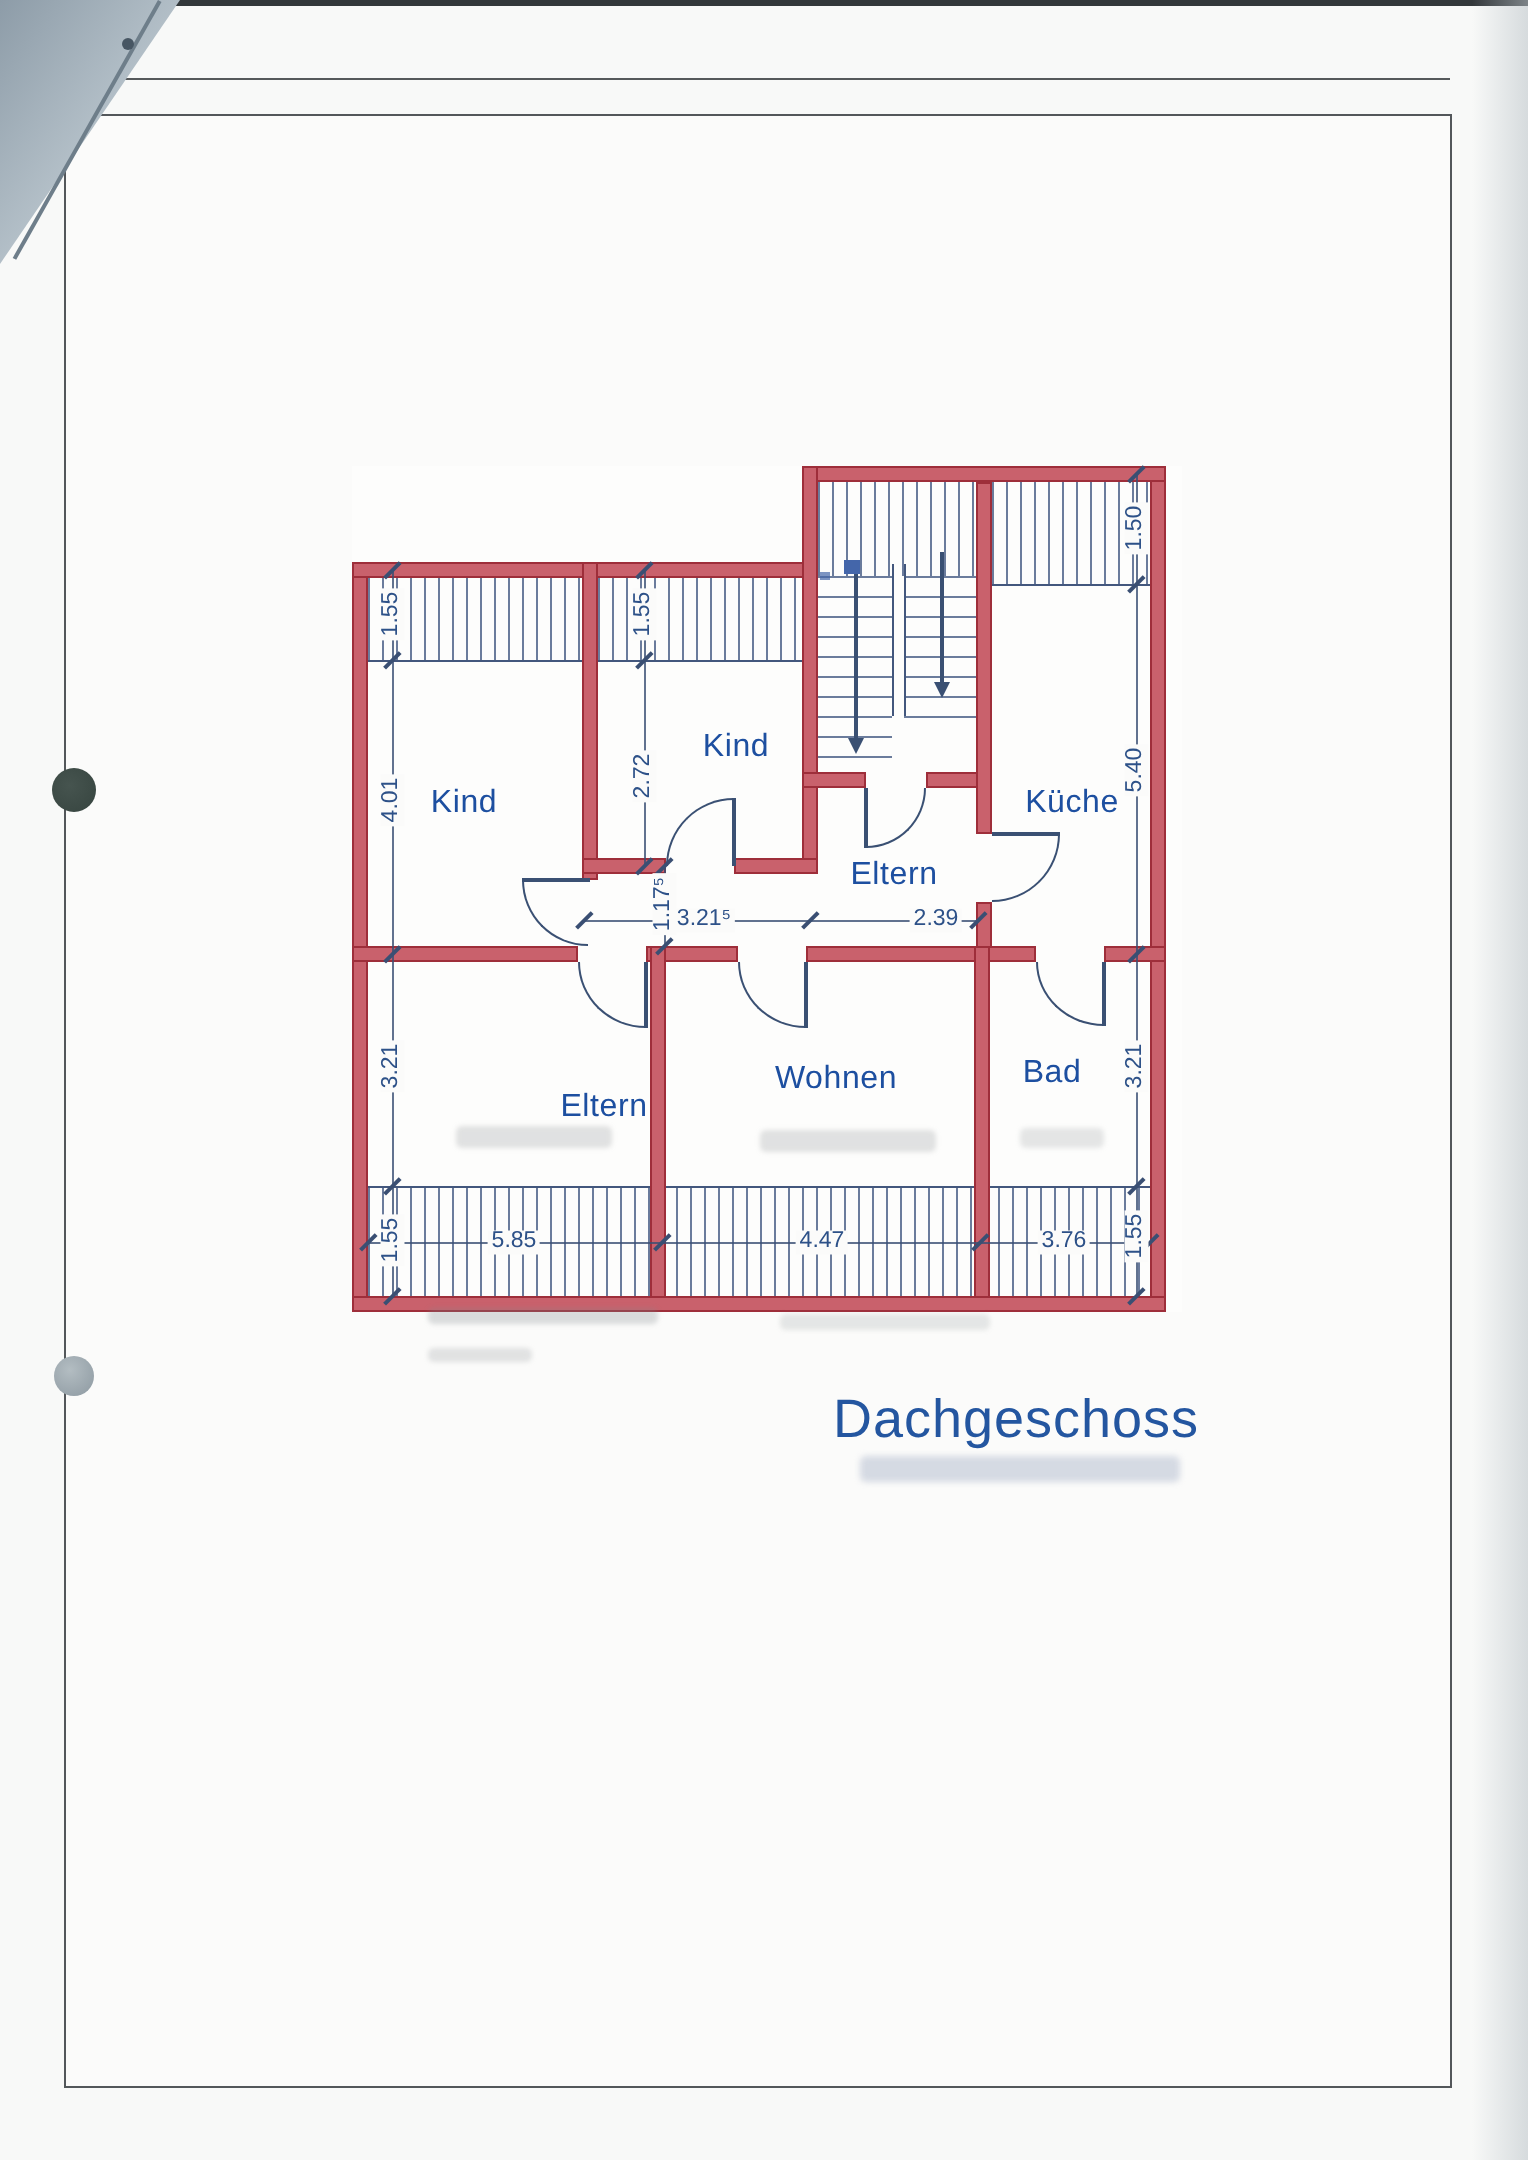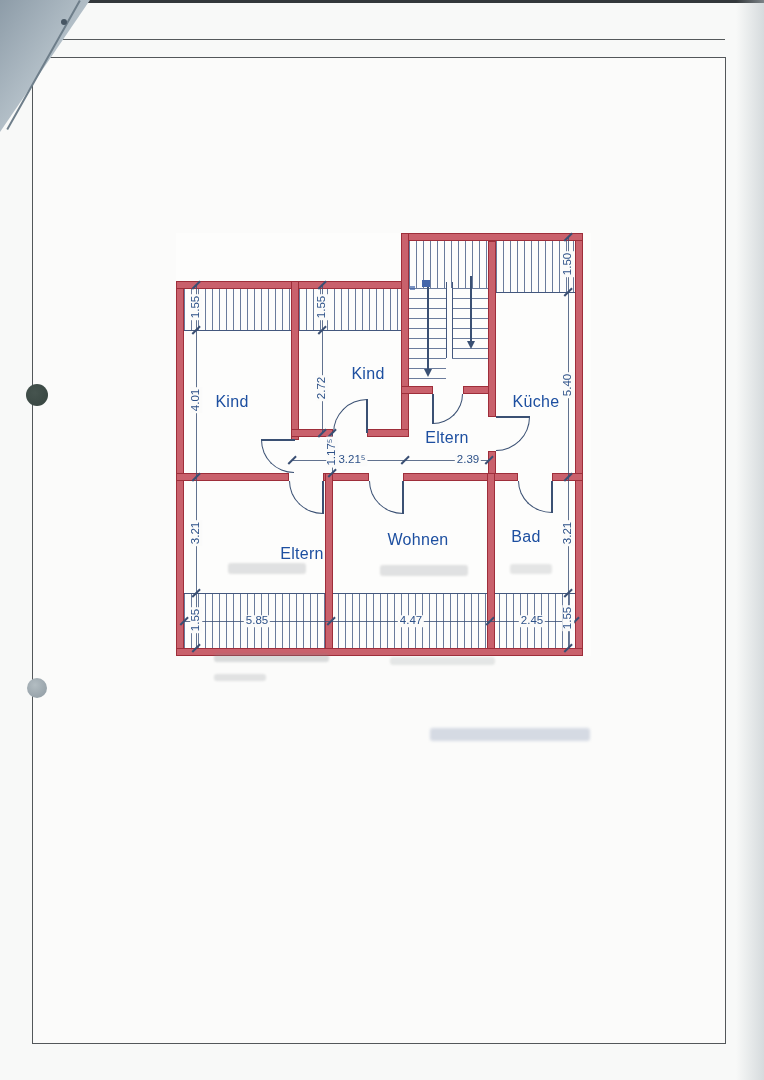--- a/index.html
+++ b/index.html
@@ -150,33 +150,34 @@
     <span class="dimlabel v" style="left:322px;top:388px;">2.72</span>
     <span class="dimlabel v" style="left:332px;top:452px;">1.17⁵</span>
     <span class="dimlabel v" style="left:568px;top:264px;">1.50</span>
     <span class="dimlabel v" style="left:568px;top:385px;">5.40</span>
     <span class="dimlabel v" style="left:568px;top:533px;">3.21</span>
     <span class="dimlabel v" style="left:568px;top:618px;">1.55</span>
     <span class="dimlabel" style="left:352px;top:460px;">3.21⁵</span>
     <span class="dimlabel" style="left:447px;top:460px;margin-left:21px;">2.39</span>
     <span class="dimlabel" style="left:257px;top:621px;">5.85</span>
     <span class="dimlabel" style="left:411px;top:621px;text-align:right;">4.47</span>
-    <span class="dimlabel" style="left:532px;top:621px;">2.45</span>
+    <span class="dimlabel" style="left:532px;top:621px;">3.76</span>
 
     <span class="roomlabel" style="left:232px;top:402px;">Kind</span>
     <span class="roomlabel" style="left:368px;top:374px;">Kind</span>
     <span class="roomlabel" style="left:536px;top:402px;">Küche</span>
     <span class="roomlabel" style="left:447px;top:438px;">Eltern</span>
     <span class="roomlabel" style="left:266px;top:554px;margin-left:36px;">Eltern</span>
     <span class="roomlabel" style="left:418px;top:540px;">Wohnen</span>
     <span class="roomlabel" style="left:526px;top:537px;text-align:right;">Bad</span>
 
     <div class="ghost" style="left:228px;top:563px;width:78px;height:11px;background:rgba(140,144,148,.25);"></div>
     <div class="ghost" style="left:380px;top:565px;width:88px;height:11px;background:rgba(140,144,148,.25);"></div>
     <div class="ghost" style="left:510px;top:564px;width:42px;height:10px;background:rgba(140,144,148,.22);"></div>
     <div class="ghost" style="left:214px;top:654px;width:115px;height:8px;background:rgba(130,136,140,.28);"></div>
     <div class="ghost" style="left:214px;top:674px;width:52px;height:7px;background:rgba(130,136,140,.22);"></div>
     <div class="ghost" style="left:390px;top:657px;width:105px;height:8px;background:rgba(130,136,140,.18);"></div>
     <div class="ghost" style="left:430px;top:728px;width:160px;height:13px;background:rgba(135,150,180,.32);filter:blur(1.5px);"></div>
 
+    <span class="title" style="left:508px;top:710px;">Dachgeschoss</span>
   </div>
 
 </div>
 
 </body></html>

